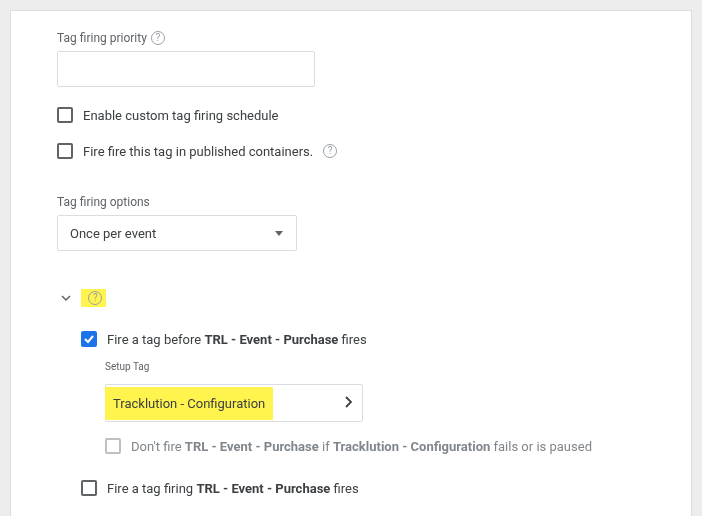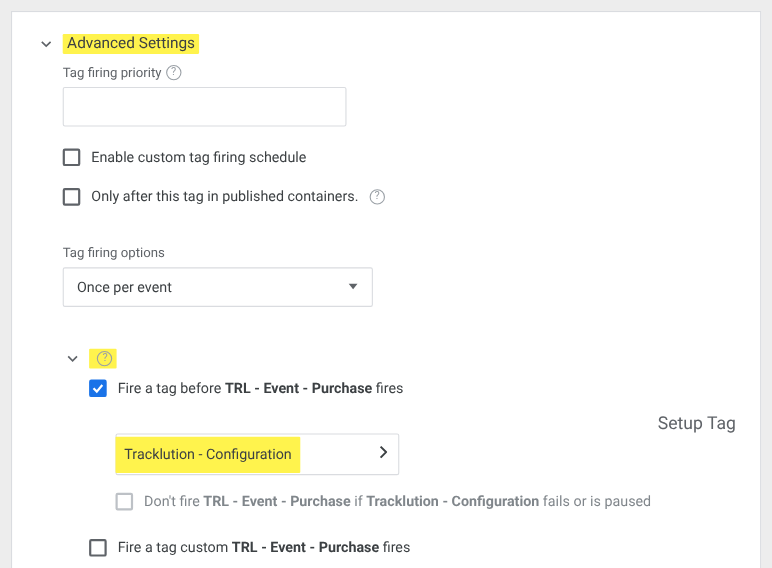--- a/index.html
+++ b/index.html
@@ -82,42 +82,41 @@
   .help-icon {
     width:14px;height:14px;
     border:1px solid #9aa0a6;
     border-radius:50%;
     display:inline-flex;align-items:center;justify-content:center;
     color:#9aa0a6;
     font-size:10px;
     line-height:1;
   }
   .select {
-    width: 282px;
+    width: 240px;
     height: 36px;
     border:1px solid #dadce0;
     border-radius:2px;
     padding: 0 12px;
     display:flex;
     align-items:center;
     justify-content:space-between;
     color:#3c4043;
     font-size:13px;
     margin-top:2px;
   }
   .select .tri svg { width:10px;height:10px; }
   .subsection {
     margin-top: 38px;
   }
   .setup-wrap { margin-top:14px; }
   .setup-label {
-    font-size:16px;
+    font-size:10px;
     color:#5f6368;
-    margin-bottom:0;
-    text-align:right;
+    margin-bottom:12px;
   }
   .setup-select {
     width: 258px;
     height: 38px;
     border:1px solid #dadce0;
     border-radius:2px;
     display:flex;align-items:center;justify-content:space-between;
     padding-right:10px;
   }
   .setup-select .val {
@@ -126,44 +125,36 @@
   .bold { font-weight: 700; }
   .chev-right svg { width:8px;height:12px; }
   .spacer-top { margin-top: 36px; }
   .row-after { margin-top: 26px; }
 </style>
 </head>
 <body>
 
 <div class="card">
 
-  <div class="section-header">
-    <span class="chevron">
-      <svg viewBox="0 0 10 10">
-          <path d="M1 3 L5 7 L9 3" fill="none" stroke="#5f6368" stroke-width="1.5"></path>
-        </svg>
-    </span>
-    <span class="hl sec-title">Advanced Settings</span>
-  </div>
 
   <div class="indent1">
     <div class="field-label">
       <span>Tag firing priority</span>
       <span class="help-icon">?</span>
     </div>
     <div class="text-input"></div>
 
     <div class="checkbox-row">
       <span class="checkbox"></span>
       <span class="cb-text">Enable custom tag firing schedule</span>
     </div>
 
     <div class="checkbox-row">
       <span class="checkbox"></span>
-      <span class="cb-text">Only after this tag in published containers.</span>
+      <span class="cb-text">Fire fire this tag in published containers.</span>
       <span class="help-icon">?</span>
     </div>
 
     <div class="spacer-top">
       <div class="field-label">Tag firing options</div>
       <div class="select">
         <span>Once per event</span>
         <span class="tri">
           <svg viewBox="0 0 10 10">
               <path d="M1 3 L9 3 L5 8 Z" fill="#5f6368"></path>
@@ -179,21 +170,21 @@
               <path d="M1 3 L5 7 L9 3" fill="none" stroke="#5f6368" stroke-width="1.5"></path>
             </svg>
         </span>
         <span class="hl sec-title">
           &nbsp;
           <span class="help-icon">?</span>
         </span>
       </div>
 
       <div class="indent1">
-        <div class="checkbox-row" style="margin-top:10px;">
+        <div class="checkbox-row" style="margin-top:24px;">
           <span class="checkbox checked">
             <svg viewBox="0 0 12 12">
                 <path d="M2 6 L5 9 L10 3" fill="none" stroke="#fff" stroke-width="2"></path>
               </svg>
           </span>
           <span class="cb-text">
             <span>Fire a tag before </span><span class="bold">TRL - Event - Purchase</span><span> fires</span>
           </span>
         </div>
 
@@ -212,20 +203,20 @@
             <span class="checkbox light"></span>
             <span class="cb-text muted">
               <span>Don't fire </span><span class="bold">TRL - Event - Purchase</span><span> if </span><span class="bold">Tracklution - Configuration</span><span> fails or is paused</span>
             </span>
           </div>
         </div>
 
         <div class="checkbox-row row-after">
           <span class="checkbox"></span>
           <span class="cb-text">
-            <span>Fire a tag custom </span><span class="bold">TRL - Event - Purchase</span><span> fires</span>
+            <span>Fire a tag firing </span><span class="bold">TRL - Event - Purchase</span><span> fires</span>
           </span>
         </div>
       </div>
     </div>
 
   </div>
 </div>
 
 </body></html>

